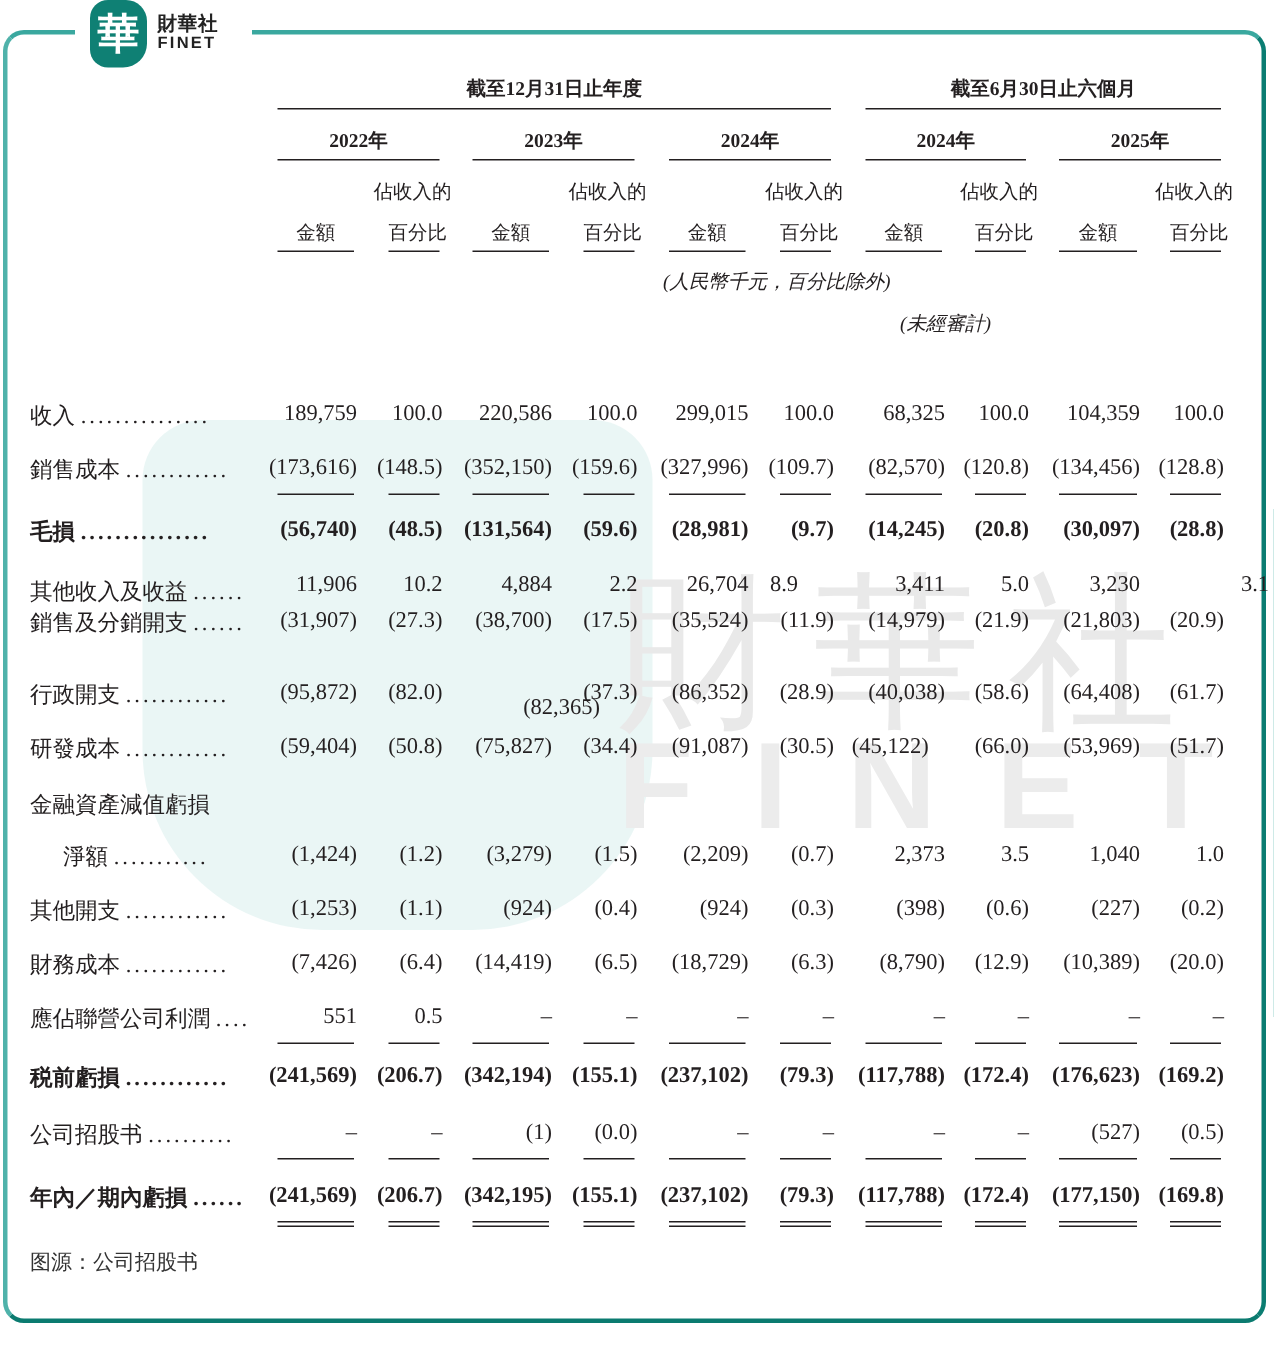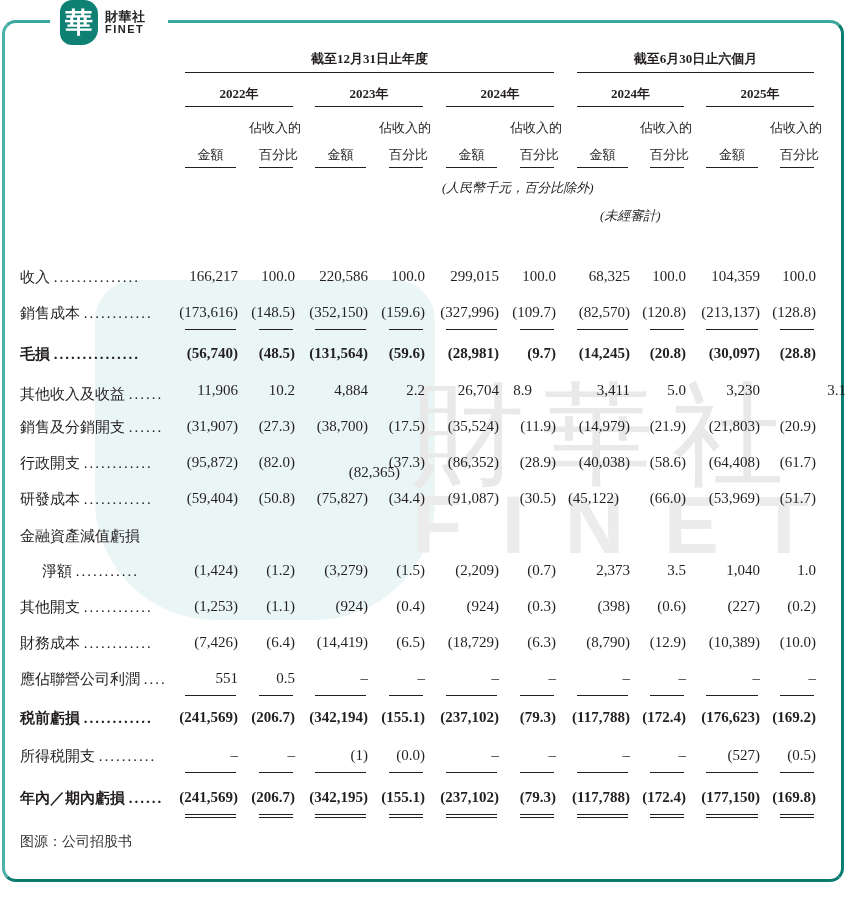--- a/index.html
+++ b/index.html
@@ -105,21 +105,21 @@
     <div class="rule" style="left: 706px; width: 52px; top: 167px;"></div>
     <div class="sub" style="left: 770px; width: 48px; top: 119px;">佔收入的</div>
     <div class="sub" style="left: 780px; width: 34px; top: 146px;">百分比</div>
     <div class="rule" style="left: 780px; width: 34px; top: 167px;"></div>
     <div class="ital" style="left: 432px; top: 179px; margin-left: 10px;">(人民幣千元，百分比除外)</div>
     <div class="ital" style="left: 600px; top: 207px;">(未經審計)</div>
   </div>
 <div id="rows-area">
     <div class="row" style="top: 268px;">
       <div class="lbl" style="top: 0px;"><span>收入</span> <span class="dots">...............</span></div>
-      <div class="cell" style="left: 165px; width: 73px; top: 0px;">166,217</div>
+      <div class="cell" style="left: 165px; width: 73px; top: 0px;">189,759</div>
       <div class="cell" style="left: 239px; width: 56px; top: 0px;">100.0</div>
       <div class="cell" style="left: 295px; width: 73px; top: 0px;">220,586</div>
       <div class="cell" style="left: 369px; width: 56px; top: 0px;">100.0</div>
       <div class="cell" style="left: 426px; width: 73px; top: 0px;">299,015</div>
       <div class="cell" style="left: 500px; width: 56px; top: 0px;">100.0</div>
       <div class="cell" style="left: 557px; width: 73px; top: 0px;">68,325</div>
       <div class="cell" style="left: 630px; width: 56px; top: 0px;">100.0</div>
       <div class="cell" style="left: 686px; width: 74px; top: 0px;">104,359</div>
       <div class="cell" style="left: 760px; width: 56px; top: 0px;">100.0</div>
     </div>
@@ -134,21 +134,21 @@
       <div class="cell" style="left: 369px; width: 56px; top: 0px;">(159.6)</div>
       <div class="ul" style="left: 389px; width: 34px; top: 25px;"></div>
       <div class="cell" style="left: 426px; width: 73px; top: 0px;">(327,996)</div>
       <div class="ul" style="left: 446px; width: 51px; top: 25px;"></div>
       <div class="cell" style="left: 500px; width: 56px; top: 0px;">(109.7)</div>
       <div class="ul" style="left: 520px; width: 34px; top: 25px;"></div>
       <div class="cell" style="left: 557px; width: 73px; top: 0px;">(82,570)</div>
       <div class="ul" style="left: 577px; width: 51px; top: 25px;"></div>
       <div class="cell" style="left: 630px; width: 56px; top: 0px;">(120.8)</div>
       <div class="ul" style="left: 650px; width: 34px; top: 25px;"></div>
-      <div class="cell" style="left: 686px; width: 74px; top: 0px;">(213,137)</div>
+      <div class="cell" style="left: 686px; width: 74px; top: 0px;">(134,456)</div>
       <div class="ul" style="left: 706px; width: 52px; top: 25px;"></div>
       <div class="cell" style="left: 760px; width: 56px; top: 0px;">(128.8)</div>
       <div class="ul" style="left: 780px; width: 34px; top: 25px;"></div>
     </div>
     <div class="row bold" style="top: 345px;">
       <div class="lbl bold" style="top: 0px;"><span>毛損</span> <span class="dots">...............</span></div>
       <div class="cell" style="left: 165px; width: 73px; top: 0px;">(56,740)</div>
       <div class="cell" style="left: 239px; width: 56px; top: 0px;">(48.5)</div>
       <div class="cell" style="left: 295px; width: 73px; top: 0px;">(131,564)</div>
       <div class="cell" style="left: 369px; width: 56px; top: 0px;">(59.6)</div>
@@ -165,21 +165,21 @@
       <div class="cell" style="left: 239px; width: 56px; top: 0px;">10.2</div>
       <div class="cell" style="left: 295px; width: 73px; top: 0px;">4,884</div>
       <div class="cell" style="left: 369px; width: 56px; top: 0px;">2.2</div>
       <div class="cell" style="left: 426px; width: 73px; top: 0px;">26,704</div>
       <div class="cell" style="left: 476px; width: 56px; top: 0px;">8.9</div>
       <div class="cell" style="left: 557px; width: 73px; top: 0px;">3,411</div>
       <div class="cell" style="left: 630px; width: 56px; top: 0px;">5.0</div>
       <div class="cell" style="left: 686px; width: 74px; top: 0px;">3,230</div>
       <div class="cell" style="left: 790px; width: 56px; top: 0px;">3.1</div>
     </div>
-    <div class="row" style="top: 418px;">
+    <div class="row" style="top: 406px;">
       <div class="lbl" style="top: 0px;"><span>銷售及分銷開支</span> <span class="dots">......</span></div>
       <div class="cell" style="left: 165px; width: 73px; top: 0px;">(31,907)</div>
       <div class="cell" style="left: 239px; width: 56px; top: 0px;">(27.3)</div>
       <div class="cell" style="left: 295px; width: 73px; top: 0px;">(38,700)</div>
       <div class="cell" style="left: 369px; width: 56px; top: 0px;">(17.5)</div>
       <div class="cell" style="left: 426px; width: 73px; top: 0px;">(35,524)</div>
       <div class="cell" style="left: 500px; width: 56px; top: 0px;">(11.9)</div>
       <div class="cell" style="left: 557px; width: 73px; top: 0px;">(14,979)</div>
       <div class="cell" style="left: 630px; width: 56px; top: 0px;">(21.9)</div>
       <div class="cell" style="left: 686px; width: 74px; top: 0px;">(21,803)</div>
@@ -254,21 +254,21 @@
       <div class="lbl" style="top: 0px;"><span>財務成本</span> <span class="dots">............</span></div>
       <div class="cell" style="left: 165px; width: 73px; top: 0px;">(7,426)</div>
       <div class="cell" style="left: 239px; width: 56px; top: 0px;">(6.4)</div>
       <div class="cell" style="left: 295px; width: 73px; top: 0px;">(14,419)</div>
       <div class="cell" style="left: 369px; width: 56px; top: 0px;">(6.5)</div>
       <div class="cell" style="left: 426px; width: 73px; top: 0px;">(18,729)</div>
       <div class="cell" style="left: 500px; width: 56px; top: 0px;">(6.3)</div>
       <div class="cell" style="left: 557px; width: 73px; top: 0px;">(8,790)</div>
       <div class="cell" style="left: 630px; width: 56px; top: 0px;">(12.9)</div>
       <div class="cell" style="left: 686px; width: 74px; top: 0px;">(10,389)</div>
-      <div class="cell" style="left: 760px; width: 56px; top: 0px;">(10.0)</div>
+      <div class="cell" style="left: 760px; width: 56px; top: 0px;">(20.0)</div>
     </div>
     <div class="row" style="top: 670px;">
       <div class="lbl" style="top: 0px;"><span>應佔聯營公司利潤</span> <span class="dots">....</span></div>
       <div class="cell" style="left: 165px; width: 73px; top: 0px;">551</div>
       <div class="ul" style="left: 185px; width: 51px; top: 25px;"></div>
       <div class="cell" style="left: 239px; width: 56px; top: 0px;">0.5</div>
       <div class="ul" style="left: 259px; width: 34px; top: 25px;"></div>
       <div class="cell" style="left: 295px; width: 73px; top: 0px;">–</div>
       <div class="ul" style="left: 315px; width: 51px; top: 25px;"></div>
       <div class="cell" style="left: 369px; width: 56px; top: 0px;">–</div>
@@ -293,21 +293,21 @@
       <div class="cell" style="left: 295px; width: 73px; top: 0px;">(342,194)</div>
       <div class="cell" style="left: 369px; width: 56px; top: 0px;">(155.1)</div>
       <div class="cell" style="left: 426px; width: 73px; top: 0px;">(237,102)</div>
       <div class="cell" style="left: 500px; width: 56px; top: 0px;">(79.3)</div>
       <div class="cell" style="left: 557px; width: 73px; top: 0px;">(117,788)</div>
       <div class="cell" style="left: 630px; width: 56px; top: 0px;">(172.4)</div>
       <div class="cell" style="left: 686px; width: 74px; top: 0px;">(176,623)</div>
       <div class="cell" style="left: 760px; width: 56px; top: 0px;">(169.2)</div>
     </div>
     <div class="row" style="top: 747px;">
-      <div class="lbl" style="top: 0px;"><span>所得税開支</span> <span class="dots">..........</span></div>
+      <div class="lbl" style="top: 0px;"><span>公司招股书</span> <span class="dots">..........</span></div>
       <div class="cell" style="left: 165px; width: 73px; top: 0px;">–</div>
       <div class="ul" style="left: 185px; width: 51px; top: 25px;"></div>
       <div class="cell" style="left: 239px; width: 56px; top: 0px;">–</div>
       <div class="ul" style="left: 259px; width: 34px; top: 25px;"></div>
       <div class="cell" style="left: 295px; width: 73px; top: 0px;">(1)</div>
       <div class="ul" style="left: 315px; width: 51px; top: 25px;"></div>
       <div class="cell" style="left: 369px; width: 56px; top: 0px;">(0.0)</div>
       <div class="ul" style="left: 389px; width: 34px; top: 25px;"></div>
       <div class="cell" style="left: 426px; width: 73px; top: 0px;">–</div>
       <div class="ul" style="left: 446px; width: 51px; top: 25px;"></div>

